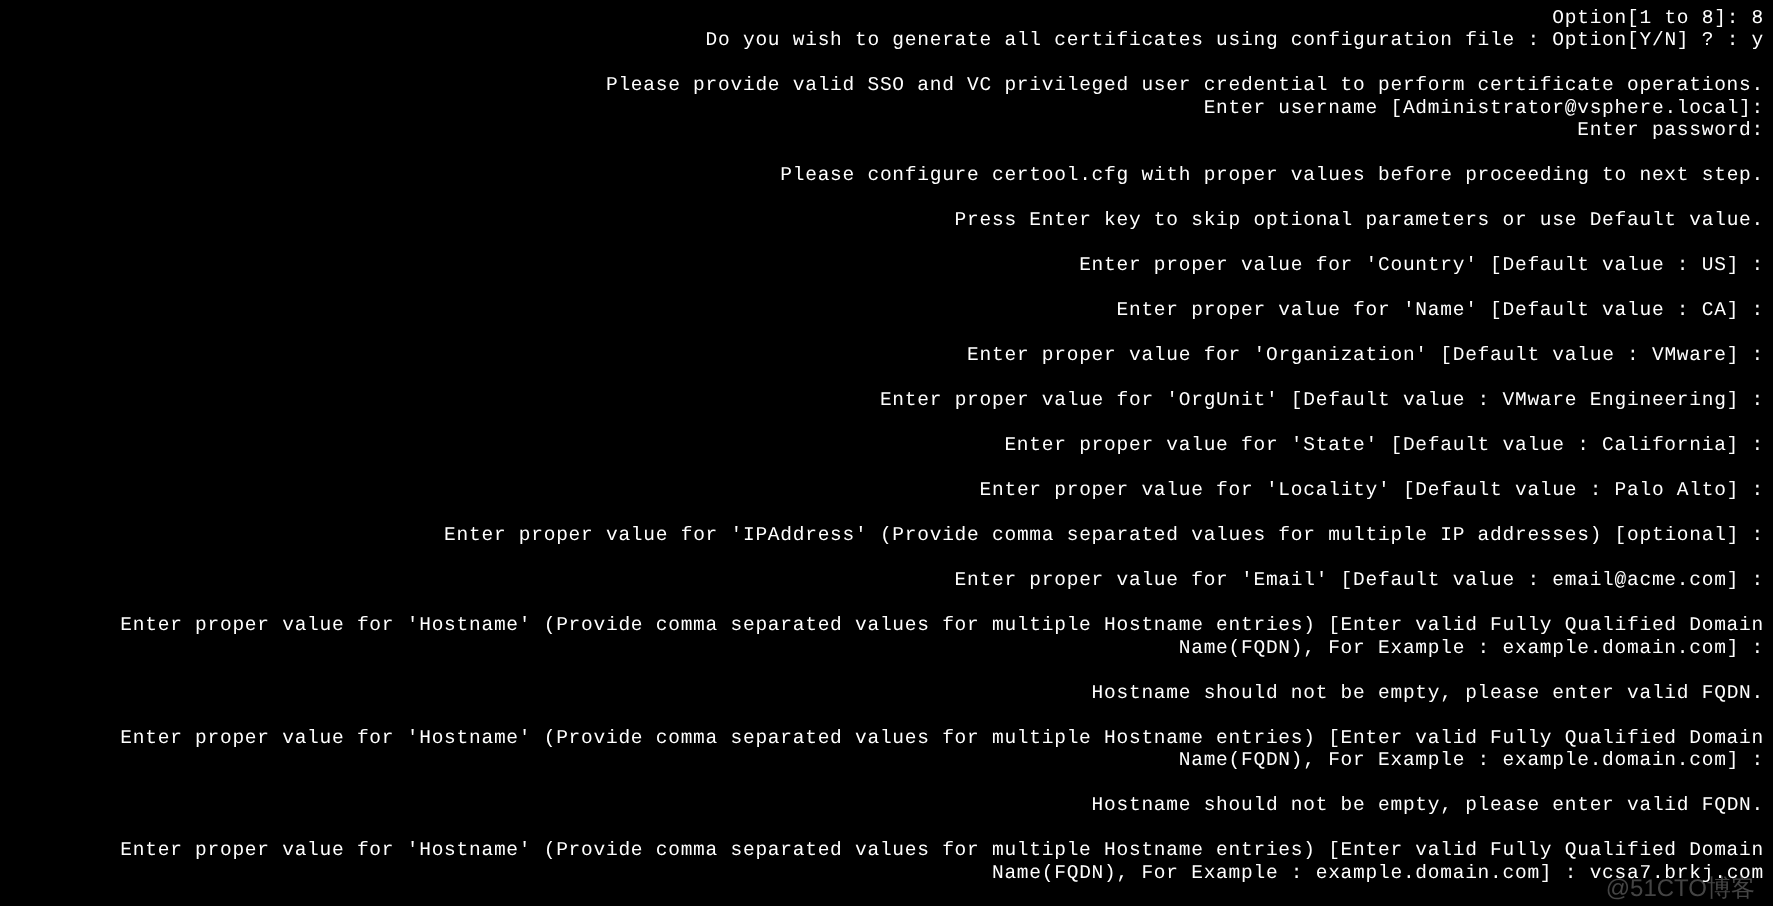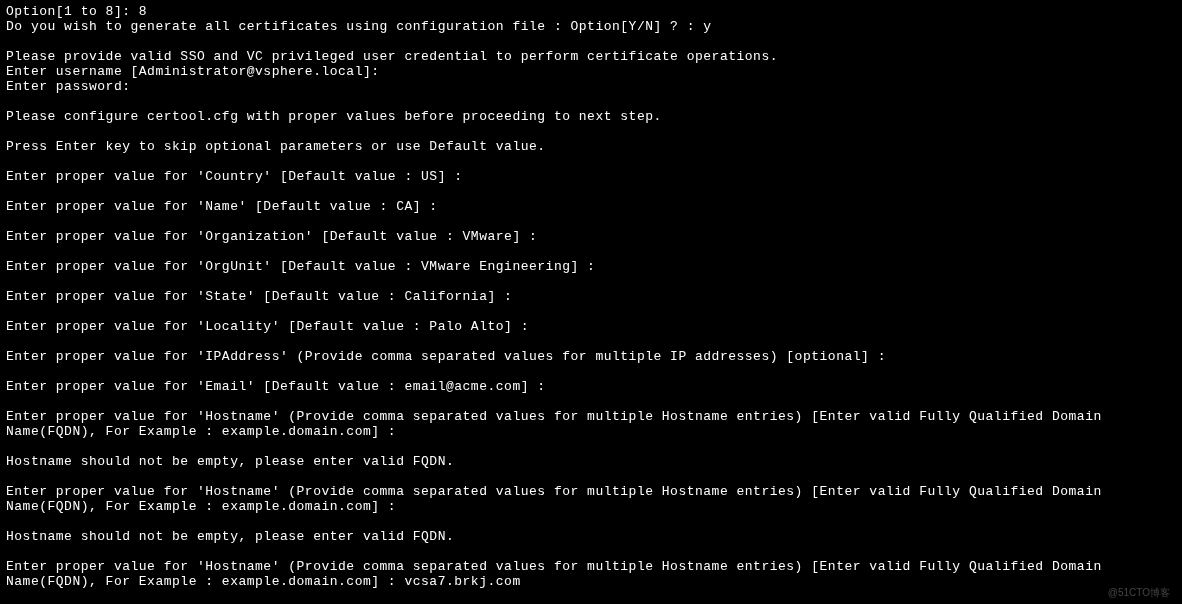--- a/index.html
+++ b/index.html
@@ -13,27 +13,27 @@
       width: 1182px;
       height: 604px;
       overflow: hidden;
       position: relative;
       letter-spacing: 0.5px;
     }
     .terminal {
       white-space: pre-wrap;
       word-wrap: break-word;
     }
-    .line { display: block; min-height: 15px; }
+    .line { display: block; min-height: 15px; text-align: right; }
     .watermark {
       position: absolute;
       bottom: 4px;
       right: 12px;
       color: #888;
-      font-size: 10px;
+      font-size: 16px;
       font-family: Arial, sans-serif;
       opacity: 0.5;
       letter-spacing: normal;
     }
   </style>
 </head>
 <body>
 
 <div class="terminal" id="terminal-container"><span class="line">Option[1 to 8]: 8</span><span class="line">Do you wish to generate all certificates using configuration file : Option[Y/N] ? : y</span><span class="line"></span><span class="line">Please provide valid SSO and VC privileged user credential to perform certificate operations.</span><span class="line">Enter username [Administrator@vsphere.local]:</span><span class="line">Enter password:</span><span class="line"></span><span class="line">Please configure certool.cfg with proper values before proceeding to next step.</span><span class="line"></span><span class="line">Press Enter key to skip optional parameters or use Default value.</span><span class="line"></span><span class="line">Enter proper value for 'Country' [Default value : US] :</span><span class="line"></span><span class="line">Enter proper value for 'Name' [Default value : CA] :</span><span class="line"></span><span class="line">Enter proper value for 'Organization' [Default value : VMware] :</span><span class="line"></span><span class="line">Enter proper value for 'OrgUnit' [Default value : VMware Engineering] :</span><span class="line"></span><span class="line">Enter proper value for 'State' [Default value : California] :</span><span class="line"></span><span class="line">Enter proper value for 'Locality' [Default value : Palo Alto] :</span><span class="line"></span><span class="line">Enter proper value for 'IPAddress' (Provide comma separated values for multiple IP addresses) [optional] :</span><span class="line"></span><span class="line">Enter proper value for 'Email' [Default value : email@acme.com] :</span><span class="line"></span><span class="line">Enter proper value for 'Hostname' (Provide comma separated values for multiple Hostname entries) [Enter valid Fully Qualified Domain Name(FQDN), For Example : example.domain.com] :</span><span class="line"></span><span class="line">Hostname should not be empty, please enter valid FQDN.</span><span class="line"></span><span class="line">Enter proper value for 'Hostname' (Provide comma separated values for multiple Hostname entries) [Enter valid Fully Qualified Domain Name(FQDN), For Example : example.domain.com] :</span><span class="line"></span><span class="line">Hostname should not be empty, please enter valid FQDN.</span><span class="line"></span><span class="line">Enter proper value for 'Hostname' (Provide comma separated values for multiple Hostname entries) [Enter valid Fully Qualified Domain Name(FQDN), For Example : example.domain.com] : vcsa7.brkj.com</span></div>
 <div class="watermark">@51CTO博客</div>

